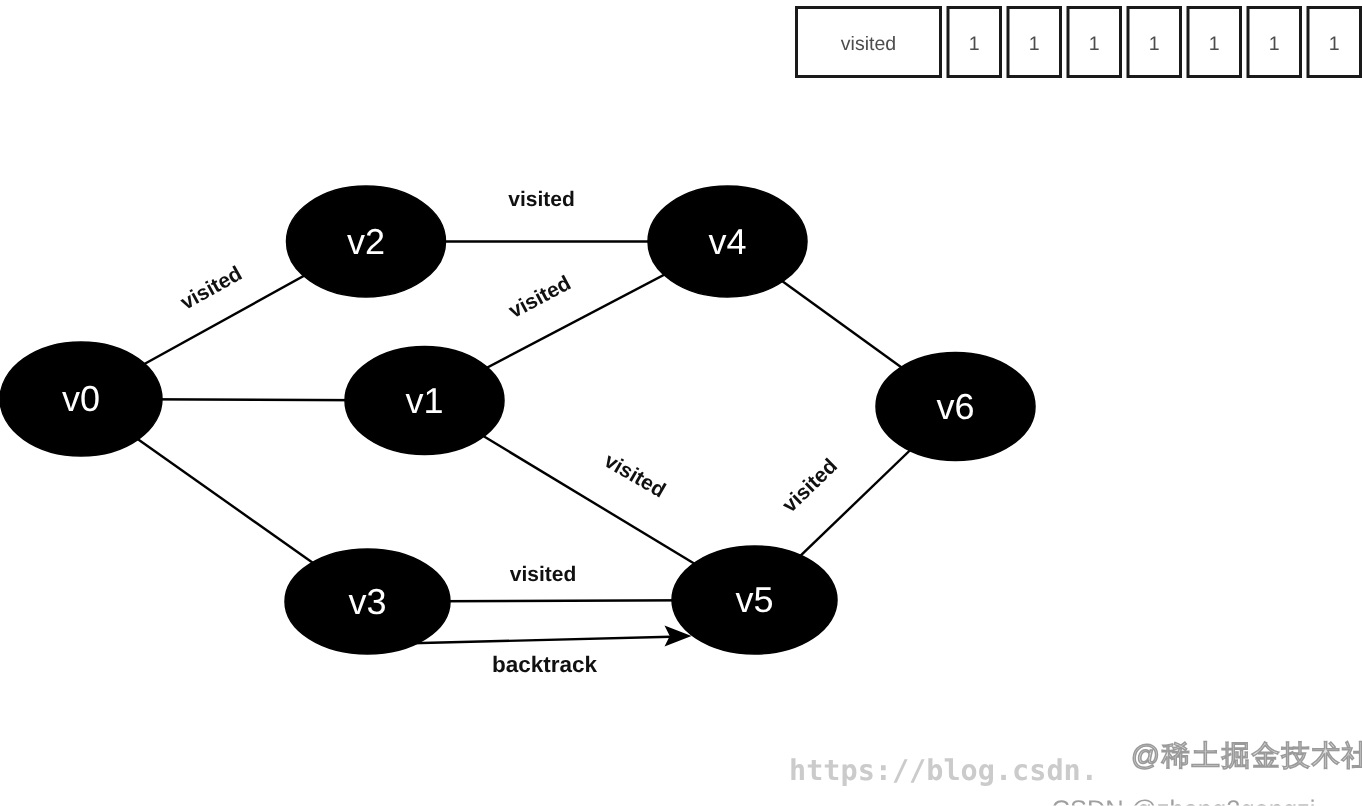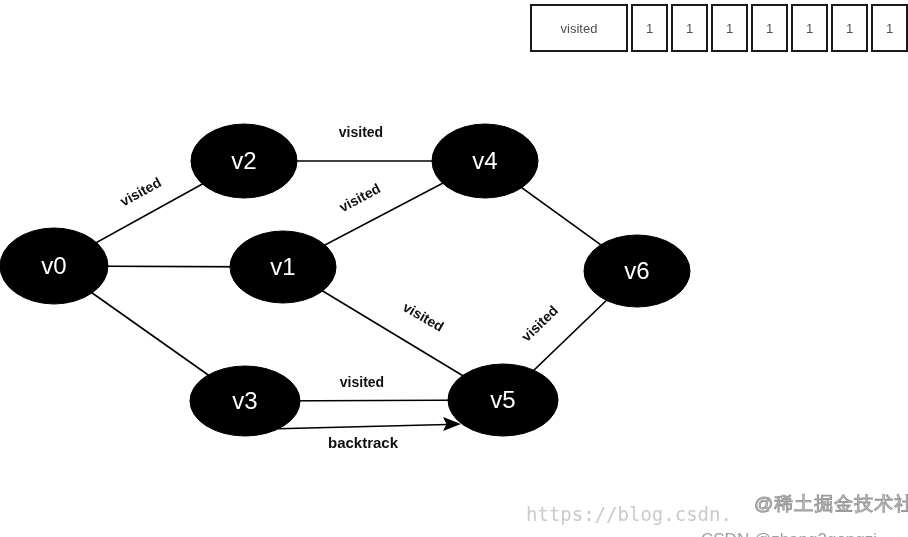--- a/index.html
+++ b/index.html
@@ -19,21 +19,21 @@
   .label-cell{width:94px;}
   .value-cell{width:33px;}
   
   .graph-svg{position:absolute;left:0;top:0;}
   .edge{stroke:#000000;stroke-width:1.6;fill:none;}
   .node-ellipse{fill:#000000;stroke:#000000;}
   .node-label{fill:#ffffff;font-size:24px;font-family:"Liberation Sans",sans-serif;text-anchor:middle;}
   .edge-label{fill:#111111;font-size:14px;font-weight:bold;font-family:"Liberation Sans",sans-serif;text-anchor:middle;}
   
   .wm{position:absolute;white-space:nowrap;}
-  .wm-url{left:526px;top:503px;font-family:"DejaVu Sans Mono",monospace;font-size:19px;color:#cbcbcb;}
+  .wm-url{left:526px;top:503px;font-family:"DejaVu Sans Mono",monospace;font-size:19px;color:#cbcbcb;font-weight:bold;}
   .wm-csdn{left:701px;top:530px;font-size:17px;color:#8f8f8f;opacity:.85;}
   .wm-juejin{
     left:726px;top:491px;font-size:19px;letter-spacing:1px;
     color:rgba(130,130,130,.25);margin-left:28px;-webkit-text-stroke:1px #9a9a9a;
   }
 </style>
 </head>
 <body>
 
 <div class="visited-table">

